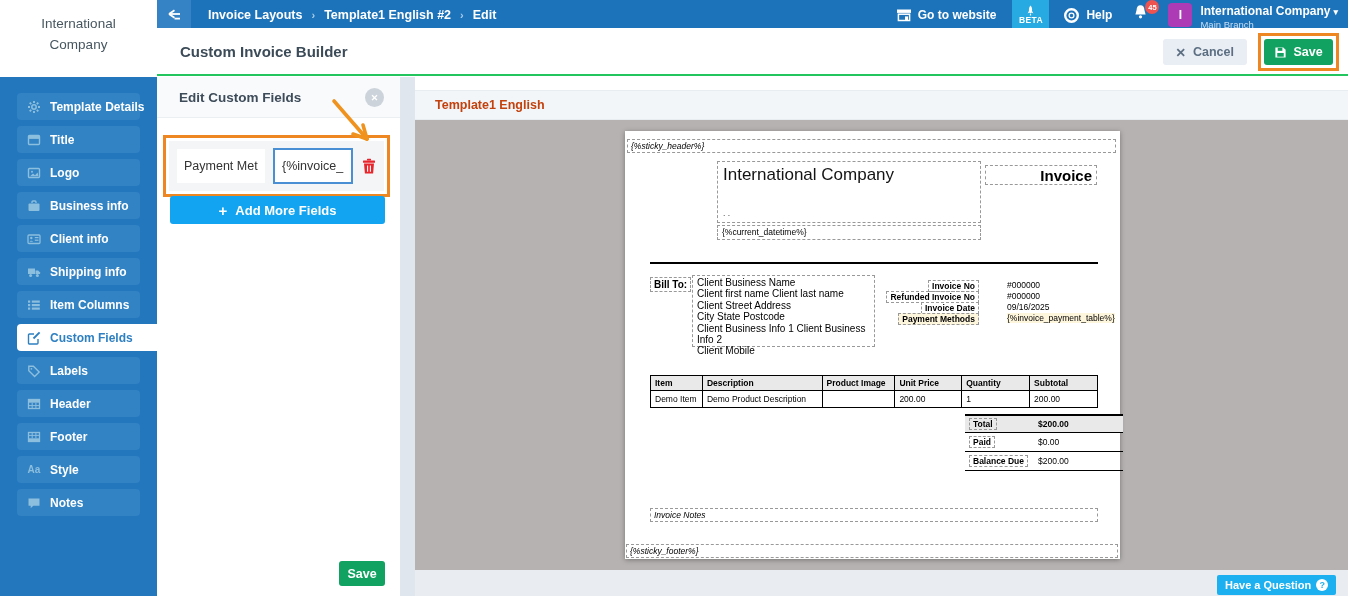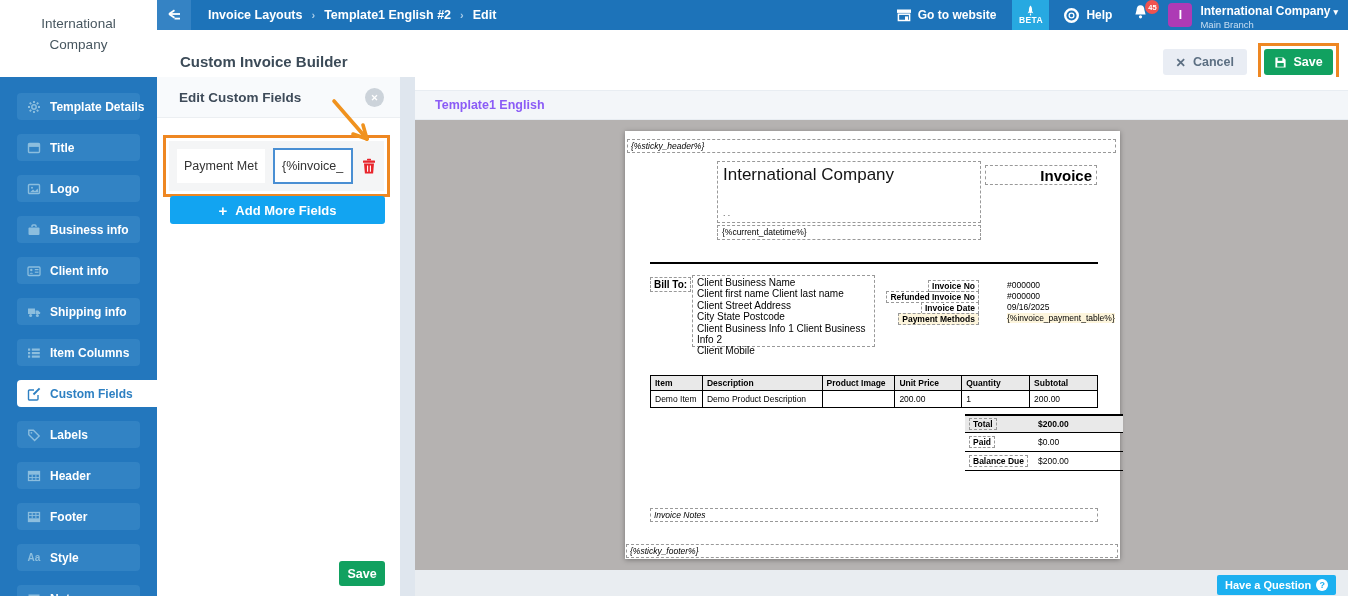--- a/index.html
+++ b/index.html
@@ -24,29 +24,29 @@
   .help-link { margin-left:14px; }
   .bell-wrap { position:relative; margin-left:20px; cursor:pointer; width:20px; height:22px; }
   .badge { position:absolute; top:-4px; right:-7px; min-width:14px; height:14px; border-radius:50%; background:#ef5350; color:#fff; font-size:7.5px; font-weight:bold; display:flex; align-items:center; justify-content:center; padding:0 2px; }
   .account { display:flex; align-items:center; gap:8px; margin-left:16px; margin-right:10px; cursor:pointer; }
   .avatar { width:24px; height:24px; border-radius:4px; background:#ad3bb5; color:#fff; font-size:12px; font-weight:bold; display:flex; align-items:center; justify-content:center; }
   .acct-name { font-size:12px; font-weight:bold; line-height:13px; }
   .acct-branch { font-size:9.5px; color:#c9dff2; line-height:11px; }
   .chev { font-size:9px; margin-left:3px; }
 
   
-  .subheader { position:absolute; left:157px; top:38px; width:1191px; height:48px; background:#fff; border-bottom:7px solid #22c55e; }
+  .subheader { position:absolute; left:157px; top:28px; width:1191px; height:48px; background:#fff; border-bottom:2px solid #22c55e; }
   .page-title { position:absolute; left:23px; top:0; line-height:47px; font-size:15px; color:#3c4b58; font-weight:bold; }
   .cancel-btn { position:absolute; right:101px; top:11px; height:26px; padding:0 13px; background:#e9edf4; border:none; border-radius:3px; color:#5c6f82; font-size:12.5px; font-weight:bold; cursor:pointer; display:flex; align-items:center; gap:7px; font-family:inherit; }
   .save-highlight { position:absolute; right:9px; top:5px; width:81px; height:38px; border:3px solid #ee8722; display:flex; align-items:center; justify-content:center; }
   .save-btn { height:26px; padding:0 10px; background:#11a160; border:none; border-radius:3px; color:#fff; font-size:12.5px; font-weight:bold; cursor:pointer; display:flex; align-items:center; gap:6px; font-family:inherit; }
 
   
   .sidebar { position:absolute; left:0; top:77px; width:157px; height:519px; background:#2377bd; padding-top:16px; z-index:2; }
-  .sb-item { width:123px; height:27px; margin:0 0 14px 17px; background:#3283c4; border-radius:4px; display:flex; align-items:center; padding-left:10px; gap:9px; cursor:pointer; color:#8cbede; }
+  .sb-item { width:123px; height:27px; margin:0 0 6px 17px; background:#3283c4; border-radius:4px; display:flex; align-items:center; padding-left:10px; gap:9px; cursor:pointer; color:#8cbede; }
   .sb-label { font-size:12px; font-weight:bold; color:#fff; white-space:nowrap; }
   .sb-item.active { background:#fff; width:140px; border-radius:4px 0 0 4px; color:#2e80c2; }
   .sb-item.active .sb-label { color:#2e80c2; }
   .sb-ico { width:14px; height:14px; display:flex; align-items:center; justify-content:center; flex:0 0 14px; font-size:10px; font-weight:bold; }
 
   
   .panel { position:absolute; left:157px; top:77px; width:243px; height:519px; background:#fff; z-index:1; }
   .panel-head { height:41px; background:#f8fafc; border-bottom:1px solid #eceff2; position:relative; }
   .panel-title { position:absolute; left:22px; line-height:41px; font-size:13.5px; color:#3e4b59; font-weight:bold; }
   .panel-close { position:absolute; right:16px; top:11px; width:19px; height:19px; border-radius:50%; background:#ccd3da; border:none; color:#fff; font-size:9px; font-weight:bold; cursor:pointer; display:flex; align-items:center; justify-content:center; }
@@ -58,21 +58,21 @@
   .annot-arrow { position:absolute; left:163px; top:20px; z-index:5; pointer-events:none; }
   .add-more-btn { position:absolute; left:13px; top:119px; width:215px; height:28px; background:#12a4f1; border:none; border-radius:3px; color:#fff; font-size:13px; font-weight:bold; cursor:pointer; display:flex; align-items:center; justify-content:center; gap:8px; font-family:inherit; }
   .add-plus { font-size:15px; font-weight:bold; }
   .panel-save { position:absolute; left:182px; top:484px; width:46px; height:25px; background:#11a160; border:none; border-radius:3px; color:#fff; font-size:12.5px; font-weight:bold; cursor:pointer; font-family:inherit; }
 
   .gutter { position:absolute; left:400px; top:77px; width:15px; height:519px; background:#dfe6ee; }
 
   
   .main { position:absolute; left:415px; top:77px; width:933px; height:519px; background:#fff; }
   .template-bar { position:absolute; left:0; top:13px; width:933px; height:30px; background:#f3f6f9; border-top:1px solid #e8edf2; border-bottom:1px solid #e8edf2; }
-  .template-name { position:absolute; left:20px; line-height:28px; font-size:12.5px; color:#8b5cf6; font-weight:bold; }
+  .template-name { position:absolute; left:20px; line-height:28px; font-size:12.5px; color:#c2410c; font-weight:bold; }
   .canvas { position:absolute; left:0; top:43px; width:937px; height:450px; background:#b5b2b1; }
   .bottom-strip { position:absolute; left:0; top:493px; width:933px; height:26px; background:#e9edf1; }
   .hq-btn { position:absolute; left:802px; top:498px; height:20px; padding:0 8px; background:#1cb0f0; border:none; border-radius:2px; color:#fff; font-size:11px; font-weight:bold; cursor:pointer; display:flex; align-items:center; gap:5px; font-family:inherit; z-index:4; }
   .q-circle { width:12px; height:12px; border-radius:50%; background:#fff; color:#1cb0f0; font-size:9px; font-weight:bold; display:flex; align-items:center; justify-content:center; }
 
   
   .page { position:absolute; left:210px; top:11px; width:495px; height:428px; background:#fff; box-shadow:0 1px 5px rgba(0,0,0,.35); font-family:"Liberation Sans", sans-serif; color:#000; }
   .dashed { border:1px dashed #999; }
   .ph-text { font-style:italic; font-size:8.5px; }
   .sticky-hd { position:absolute; left:2px; top:8px; width:489px; height:14px; padding:1px 3px; }

